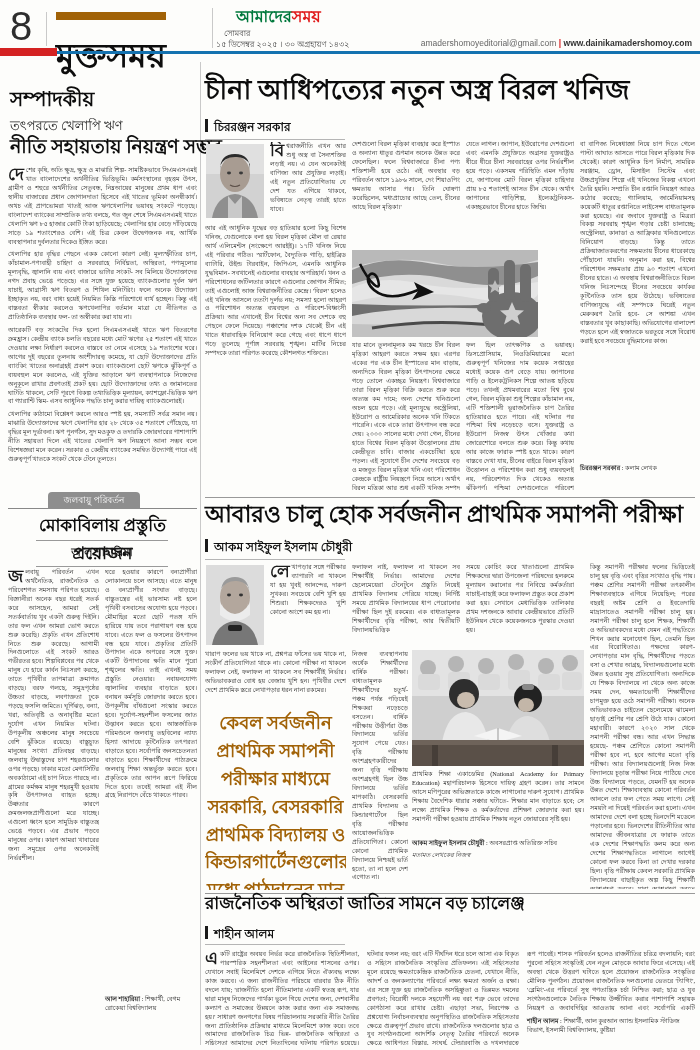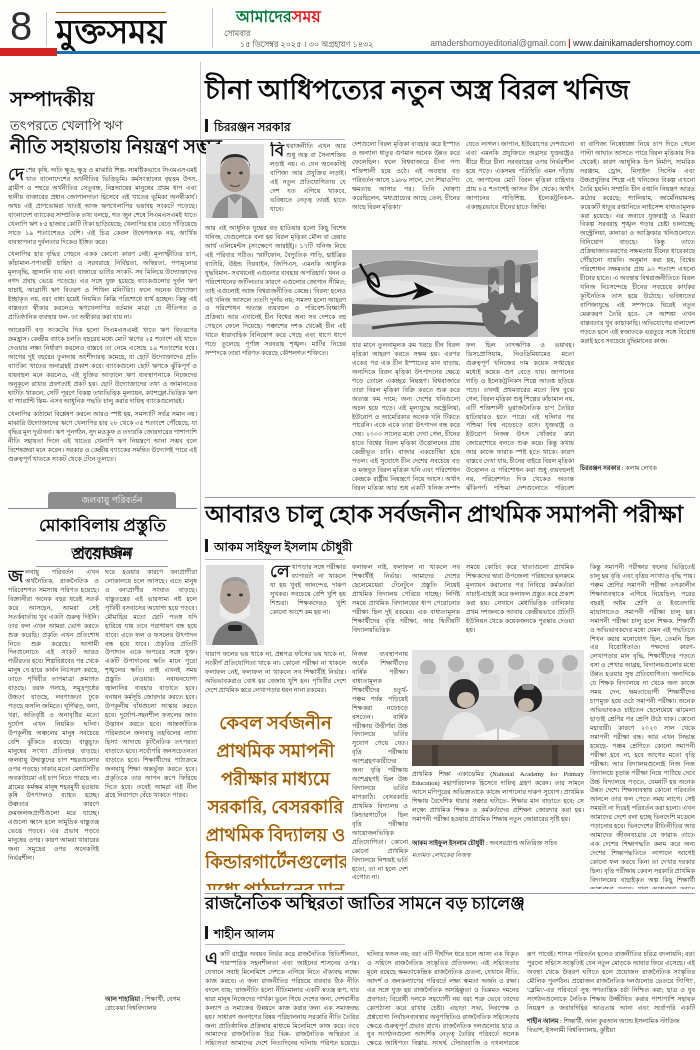--- a/index.html
+++ b/index.html
@@ -17,42 +17,42 @@
   .sig{font-size:6.3px;line-height:1.45;color:#1c1c1c;}
   .sig b{font-weight:bold;}
   .note{font-size:6.3px;font-style:italic;color:#333;margin-top:3px;}
   .tab{background:#8e8e8e;color:#fff;font-size:9px;text-align:center;border-radius:4px 4px 0 0;
        line-height:17px;font-family:"Liberation Sans",sans-serif;}
   .pullquote{font-size:18px;line-height:1.55;color:#a16207;text-align:center;font-weight:bold;overflow:hidden;}
   .imgbox{overflow:hidden;background:#d8d8d8;}
   .caption{font-size:6.3px;line-height:1.42;text-align:justify;color:#222;overflow:hidden;}
   .contact{font-size:8.5px;color:#666;font-family:"Liberation Sans",sans-serif;}
   .contact .pipe{color:#d81a1a;font-weight:bold;}
-  .contact .site{color:#333;font-weight:normal;}
+  .contact .site{color:#333;font-weight:bold;}
   .masthead{font-size:33px;font-weight:bold;color:#0d0d0d;line-height:1;}
   .logoline{font-size:16px;font-weight:bold;font-family:"Liberation Sans",sans-serif;line-height:1;}
   .small{font-size:8px;color:#444;line-height:1.25;font-family:"Liberation Sans",sans-serif;}
 </style>
 </head>
 <body>
 
 <div class="page">
 
   <div class="abs" style="left:0;top:0;width:700px;height:58px;">
     <div class="abs" style="left:10px;top:4px;font-size:40px;color:#2e2e2e;font-family:'Liberation Sans',sans-serif;">8</div>
     <div class="abs vline" style="left:46px;top:12px;height:34px;"></div>
-    <div class="abs" style="left:56px;top:12px;border-top:1px solid #a16207;padding-top:3px;">
+    <div class="abs" style="left:56px;top:12px;border-top:8px solid #a16207;padding-top:20px;">
       <span class="masthead">মুক্তসময়</span>
     </div>
     <div class="abs vline" style="left:212px;top:8px;height:40px;"></div>
     <div class="abs logoline" style="left:236px;top:9px;">
       <span style="color:#00783c;">আমাদের</span><span style="color:#e01a1a;">সময়</span>
     </div>
     <div class="abs small" style="left:224px;top:29px;">সোমবার</div>
-    <div class="abs small" style="left:240px;top:40px;">১৫ ডিসেম্বর ২০২৫ । ৩০ অগ্রহায়ণ ১৪৩২</div>
+    <div class="abs small" style="left:216px;top:40px;">১৫ ডিসেম্বর ২০২৫ । ৩০ অগ্রহায়ণ ১৪৩২</div>
     <div class="abs contact" style="right:8px;top:38px;">
       <span>amadershomoyeditorial@gmail.com</span>
       <span class="pipe">|</span>
       <span class="site">www.dainikamadershomoy.com</span>
     </div>
     <div class="abs" style="left:0;top:51px;width:700px;height:3px;background:#1472b0;"></div>
     <div class="abs" style="left:0;top:48px;width:57px;height:8px;background:#d42222;"></div>
   </div>
 
   <div class="abs vline" style="left:200px;top:62px;height:983px;"></div>
@@ -64,21 +64,21 @@
     <div class="abs bt" style="left:8px;top:166px;width:189px;height:322px;">
       <p><span class="dropcap">দে</span><span>শের কৃষি, অতি ক্ষুদ্র, ক্ষুদ্র ও মাঝারি শিল্প- সামষ্টিকভাবে সিএমএসএমই খাত বাংলাদেশের অর্থনীতির ভিত্তিভূমি। কর্মসংস্থানের বৃহত্তম উৎস, গ্রামীণ ও শহুরে অর্থনীতির সেতুবন্ধ, নিম্নআয়ের মানুষের প্রথম ধাপ এবং স্থানীয় বাজারের প্রধান জোগানদাতা হিসেবে এই খাতের ভূমিকা অনস্বীকার্য। অথচ এই প্রাণভোমরা খাতই আজ ঋণখেলাপির ভয়াবহ সংকটে পড়েছে। বাংলাদেশ ব্যাংকের সাম্প্রতিক তথ্য বলছে, গত জুন শেষে সিএমএসএমই খাতে খেলাপি ঋণ ৮৫ হাজার কোটি টাকা ছাড়িয়েছে; খেলাপির হার বেড়ে দাঁড়িয়েছে সাড়ে ১৯ শতাংশেরও বেশি। এই চিত্র কেবল উদ্বেগজনক নয়, আর্থিক ব্যবস্থাপনার দুর্বলতার দিকেও ইঙ্গিত করে।</span></p>
       <p>খেলাপির হার বৃদ্ধির পেছনে একক কোনো কারণ নেই। মূল্যস্ফীতির চাপ, কাঁচামাল-পণ্যবাহী চাহিদা ও সরবরাহে নির্বিঘ্নতা, অস্থিরতা, পণ্যমূল্যের মূল্যবৃদ্ধি, জ্বালানি ব্যয় এবং বাজারে ভাটার সংকট- সব মিলিয়ে উদ্যোক্তাদের নগদ প্রবাহ ভেঙে পড়েছে। এর সঙ্গে যুক্ত হয়েছে ব্যাংকগুলোর দুর্বল ঋণ যাচাই, আগ্রাসী ঋণ বিতরণ ও শিথিল মনিটরিং। ফলে অনেক উদ্যোক্তা ইচ্ছাকৃত নয়, বরং বাধ্য হয়েই নিয়মিত কিস্তি পরিশোধে ব্যর্থ হচ্ছেন। কিন্তু এই বাস্তবতা স্বীকার করলেও ঋণখেলাপির বর্তমান মাত্রা যে নীতিগত ও প্রাতিষ্ঠানিক ব্যবস্থার ফল- তা অস্বীকার করা যায় না।</p>
       <p>আরেকটি বড় সংকটের দিক হলো সিএমএসএমই খাতে ঋণ বিতরণের ক্রমহ্রাস। কেন্দ্রীয় ব্যাংক চলতি বছরের মধ্যে মোট ঋণের ২৫ শতাংশ এই খাতে দেওয়ার লক্ষ্য নির্ধারণ করলেও বাস্তবে তা নেমে এসেছে ১৯ শতাংশের ঘরে। আগের দুই বছরের তুলনায় অংশীদারত্ব কমেছে, যা ছোট উদ্যোক্তাদের প্রতি ব্যাংকিং খাতের অনাগ্রহই প্রকাশ করে। ব্যাংকগুলো ছোট ঋণকে ঝুঁকিপূর্ণ ও ব্যয়বহুল মনে করলেও, এই যুক্তির আড়ালে ঋণ ব্যবস্থাপনাকে নিজেদের অনুকূলে রাখার প্রবণতাই প্রকট হয়। ছোট উদ্যোক্তাদের তথ্য ও জামানতের ঘাটতি থাকলে, সেটি পূরণে বিকল্প তথ্যভিত্তিক মূল্যায়ন, ক্যাশফ্লো-ভিত্তিক ঋণ বা গ্যারান্টি স্কিম- এসব আধুনিক পদ্ধতি চালু করার দায়িত্ব ব্যাংকগুলোরই।</p>
       <p>খেলাপির কাঠামো বিশ্লেষণ করলে আরও স্পষ্ট হয়, সমস্যাটি সর্বত্র সমান নয়। মাঝারি উদ্যোক্তাদের ঋণে খেলাপির হার ২৮ থেকে ৩৫ শতাংশে পৌঁছেছে, যা বৃদ্ধির মূল দুর্ভাবনা। ঋণ পুনর্গঠন, সুদ মওকুফ ও তদারকি জোরদারের পাশাপাশি নীতি সহায়তা দিলে এই খাতের খেলাপি ঋণ নিয়ন্ত্রণে আনা সম্ভব বলে বিশেষজ্ঞরা মনে করেন। সরকার ও কেন্দ্রীয় ব্যাংকের সমন্বিত উদ্যোগই পারে এই গুরুত্বপূর্ণ খাতকে সংকট থেকে টেনে তুলতে।</p>
     </div>
   </div>
 
   <div>
     <div class="abs hline" style="left:8px;top:508px;width:189px;background:#888;"></div>
-    <div class="abs tab" style="left:48px;top:492px;width:128px;height:17px;">জলবায়ু পরিবর্তন</div>
+    <div class="abs tab" style="left:48px;top:492px;width:92px;height:17px;">জলবায়ু পরিবর্তন</div>
     <div class="abs hl" style="left:8px;top:512px;width:189px;font-size:17px;text-align:center;">মোকাবিলায় প্রস্তুতি প্রয়োজন</div>
     <div class="abs" style="left:36px;top:540px;width:132px;text-align:center;font-size:11px;font-weight:bold;
                 border-top:1px solid #999;border-bottom:1px solid #999;padding:3px 0;">আল শাহারিয়া</div>
     <div class="abs bt" style="left:8px;top:568px;width:91px;height:470px;">
       <span class="dropcap">জ</span><span>লবায়ু পরিবর্তন এখন অর্থনৈতিক, রাজনৈতিক ও পরিবেশগত সমস্যায় পরিণত হয়েছে। বিজ্ঞানীরা অনেক বছর ধরেই সতর্ক করে আসছেন, আমরা সেই সতর্কবার্তায় খুব একটা গুরুত্ব দিইনি। তার ফল এখন আমরা ভোগ করতে শুরু করেছি। প্রকৃতি এখন প্রতিশোধ নিতে শুরু করেছে। আগামী দিনগুলোতে এই সংকট আরও গভীরতর হবে। শিল্পবিপ্লবের পর থেকে মানুষ যে হারে কার্বন নিঃসরণ করছে, তাতে পৃথিবীর তাপমাত্রা ক্রমাগত বাড়ছে। বরফ গলছে, সমুদ্রপৃষ্ঠের উচ্চতা বাড়ছে, লবণাক্ততা ঢুকে পড়ছে ফসলি জমিতে। ঘূর্ণিঝড়, বন্যা, খরা, অতিবৃষ্টি ও অনাবৃষ্টির মতো দুর্যোগ এখন নিয়মিত ঘটনা। উপকূলীয় অঞ্চলের মানুষ সবচেয়ে বেশি ঝুঁকিতে রয়েছে। বাস্তুচ্যুত মানুষের সংখ্যা প্রতিবছর বাড়ছে। জলবায়ু উদ্বাস্তুদের চাপ শহরগুলোর ওপর পড়ছে। ঢাকার মতো মেগাসিটির অবকাঠামো এই চাপ নিতে পারছে না। গ্রামের কর্মক্ষম মানুষ শহরমুখী হওয়ায় কৃষি উৎপাদনও ব্যাহত হচ্ছে। উষ্ণতার কারণে ক্রমজলজপ্রাণীগুলো মরে যাচ্ছে। এগুলো ধ্বংস হলে সামুদ্রিক বাস্তুতন্ত্র ভেঙে পড়বে। এর প্রভাব পড়বে মানুষের ওপর। কারণ আমরা খাবারের জন্য সমুদ্রের ওপর অনেকটাই নির্ভরশীল।</span>
     </div>
     <div class="abs bt" style="left:105px;top:568px;width:92px;height:420px;">ঘরে হওয়ার কারণে বন্যপ্রাণীরা লোকালয়ে চলে আসছে। এতে মানুষ ও বন্যপ্রাণীর সংঘাত বাড়ছে। বাস্তুতন্ত্রের এই ভারসাম্য নষ্ট হলে পৃথিবী বসবাসের অযোগ্য হয়ে পড়বে। মৌমাছির মতো ছোট পতঙ্গ যদি হারিয়ে যায় তবে পরাগায়ণ বন্ধ হয়ে যাবে। এতে ফল ও ফসলের উৎপাদন বন্ধ হয়ে যাবে। প্রকৃতির প্রতিটি উপাদান একে অপরের সঙ্গে যুক্ত। একটি উপাদানের ক্ষতি মানে পুরো শৃঙ্খলের ক্ষতি। তাই এখনই সময় প্রস্তুতি নেওয়ার। নবায়নযোগ্য জ্বালানির ব্যবহার বাড়াতে হবে। বনায়ন কর্মসূচি জোরদার করতে হবে। উপকূলীয় বাঁধগুলো সংস্কার করতে হবে। দুর্যোগ-সহনশীল ফসলের জাত উদ্ভাবন করতে হবে। আন্তর্জাতিক পরিমণ্ডলে জলবায়ু তহবিলের ন্যায্য হিস্যা আদায়ে কূটনৈতিক তৎপরতা বাড়াতে হবে। সর্বোপরি জনসচেতনতা বাড়াতে হবে। শিক্ষার্থীদের পাঠ্যক্রমে জলবায়ু শিক্ষা অন্তর্ভুক্ত করতে হবে। প্রকৃতিকে তার আপন রূপে ফিরিয়ে দিতে হবে। তবেই আমরা এই নীল গ্রহে নিরাপদে বেঁচে থাকতে পারব।</div>
     <div class="abs sig" style="left:105px;top:994px;width:92px;">
       <b>আল শাহারিয়া</b><span> : শিক্ষার্থী, বেগম রোকেয়া বিশ্ববিদ্যালয়</span>
     </div>

